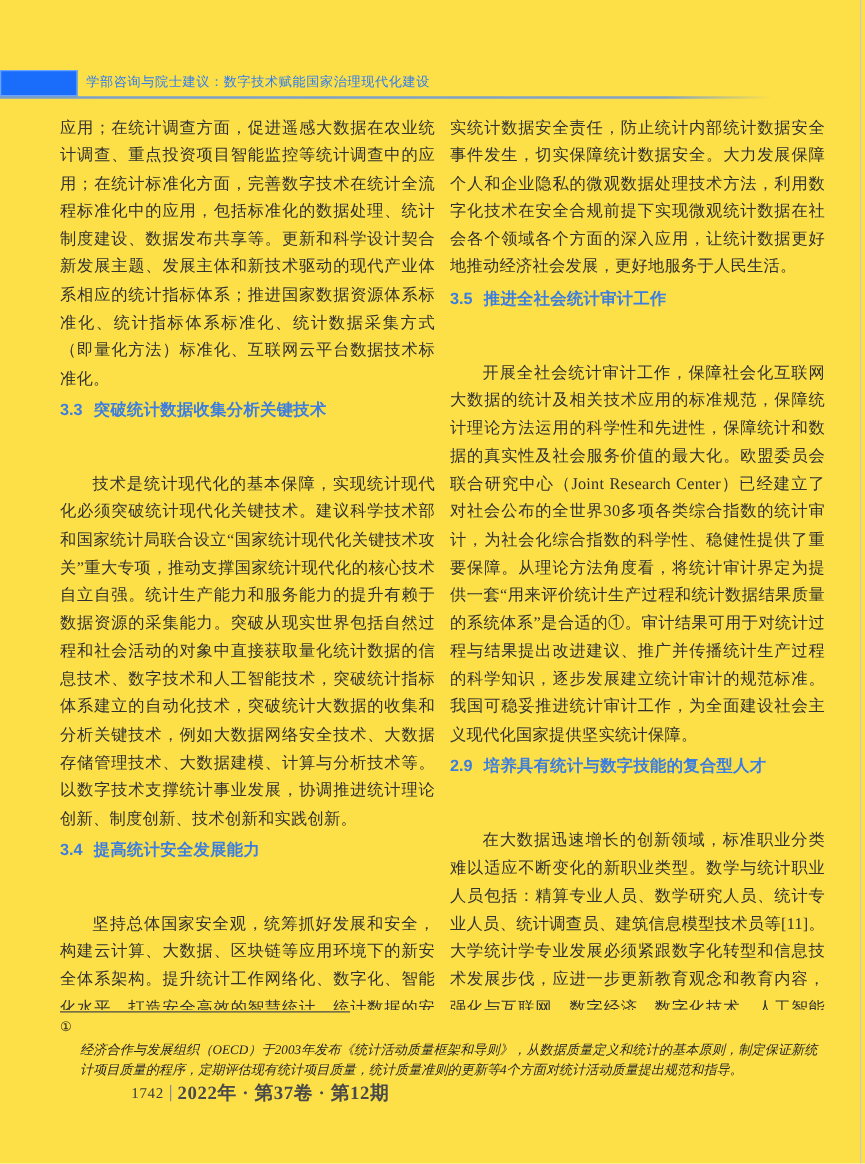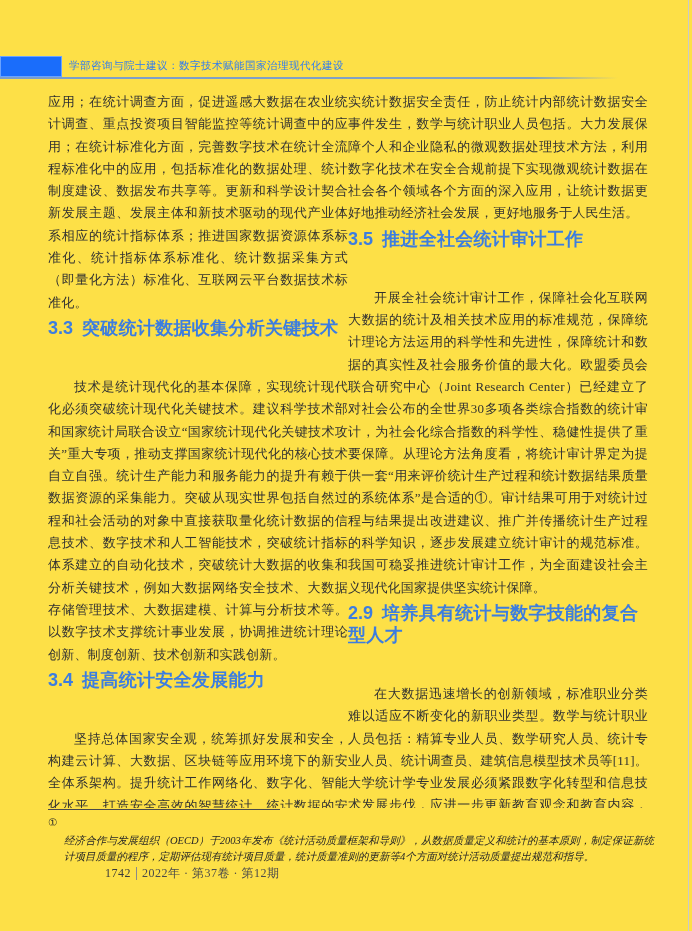--- a/index.html
+++ b/index.html
@@ -8,38 +8,38 @@
     font-family:"Liberation Serif","DejaVu Serif",serif;overflow:hidden;
   }
   .page-edge-right{position:absolute;top:0;bottom:0;right:3px;width:1px;background:#c9c9c9;}
   
   .header{position:absolute;left:0;top:55px;height:22px;display:flex;align-items:center;}
   .hblock{width:62px;height:21px;background:#1a6dfb;border:1px solid #6aa3ff;box-sizing:border-box;margin-right:7px;}
   .htext{font-family:"Liberation Sans","DejaVu Sans",sans-serif;font-size:10.5px;color:#2f7bf0;letter-spacing:.5px;white-space:nowrap;}
   .hline{position:absolute;left:0;top:77px;width:618px;height:2px;
     background:linear-gradient(to right,rgba(80,136,246,.75) 0%,rgba(80,136,246,.7) 86%,rgba(80,136,246,0) 100%);}
   
-  .columns{position:absolute;left:48px;top:91px;width:612px;height:717px;display:flex;overflow:hidden;}
+  .columns{position:absolute;left:48px;top:91px;width:612px;height:717px;display:flex;gap:12px;overflow:hidden;}
   .col{width:300px;font-size:13px;line-height:22.3px;text-align:justify;color:#313131;letter-spacing:.2px;}
   .col p{margin:0;}
   p.indent{text-indent:2em;margin-top:37px;}
-  .sec{margin:3px 0 2px 0;font-size:18px;line-height:22px;color:#3c7de0;font-weight:bold;
+  .sec{margin:3px 0 2px 0;font-size:13px;line-height:22px;color:#3c7de0;font-weight:bold;
     font-family:"Liberation Sans","DejaVu Sans",sans-serif;letter-spacing:.3px;text-align:left;}
   .sec .num{margin-right:9px;letter-spacing:0;}
   
   .footnote{position:absolute;left:48px;top:809px;width:606px;}
   .fn-rule{width:232px;border-top:1.5px solid #4a4a4a;margin:0 0 5px 0;}
   .fn-body{display:flex;font-size:10.5px;line-height:15.5px;color:#262626;font-style:italic;text-align:justify;}
   .fn-marker{flex:0 0 16px;font-style:normal;}
   .fn-text{flex:1;margin-top:18px;}
   
   .footer{position:absolute;left:64px;top:865px;display:flex;align-items:center;color:#3a3a3a;}
   .footer .pg{font-size:12px;letter-spacing:.5px;margin-left:41px;}
   .footer .bar{width:1px;height:13px;background:#8a8a8a;margin:0 5px;}
-  .footer .issue{font-size:12px;letter-spacing:.5px;color:#4a4a4a;}
+  .footer .issue{font-size:15px;letter-spacing:.5px;color:#4a4a4a;font-weight:bold;}
 </style>
 </head>
 <body>
 
 <div class="page">
 
   <div class="header">
     <span class="hblock"></span>
     <span class="htext">学部咨询与院士建议：数字技术赋能国家治理现代化建设</span>
   </div>
@@ -49,21 +49,21 @@
 
     <div class="col">
       <p>应用；在统计调查方面，促进遥感大数据在农业统计调查、重点投资项目智能监控等统计调查中的应用；在统计标准化方面，完善数字技术在统计全流程标准化中的应用，包括标准化的数据处理、统计制度建设、数据发布共享等。更新和科学设计契合新发展主题、发展主体和新技术驱动的现代产业体系相应的统计指标体系；推进国家数据资源体系标准化、统计指标体系标准化、统计数据采集方式（即量化方法）标准化、互联网云平台数据技术标准化。</p>
       <h3 class="sec"><span class="num">3.3</span><span>突破统计数据收集分析关键技术</span></h3>
       <p class="indent">技术是统计现代化的基本保障，实现统计现代化必须突破统计现代化关键技术。建议科学技术部和国家统计局联合设立“国家统计现代化关键技术攻关”重大专项，推动支撑国家统计现代化的核心技术自立自强。统计生产能力和服务能力的提升有赖于数据资源的采集能力。突破从现实世界包括自然过程和社会活动的对象中直接获取量化统计数据的信息技术、数字技术和人工智能技术，突破统计指标体系建立的自动化技术，突破统计大数据的收集和分析关键技术，例如大数据网络安全技术、大数据存储管理技术、大数据建模、计算与分析技术等。以数字技术支撑统计事业发展，协调推进统计理论创新、制度创新、技术创新和实践创新。</p>
       <h3 class="sec"><span class="num">3.4</span><span>提高统计安全发展能力</span></h3>
       <p class="indent">坚持总体国家安全观，统筹抓好发展和安全，构建云计算、大数据、区块链等应用环境下的新安全体系架构。提升统计工作网络化、数字化、智能化水平，打造安全高效的智慧统计。统计数据的安全性是统计工作的关键，提升统计系统的网络安全防护能力，完善身份认证、访问控制、信息流控制等网络应用安全防护系统，提高统计信息系统对病毒入侵的防范能力，保证信息化设备与网络的安全稳定运行。落</p>
     </div>
 
     <div class="col">
-      <p>实统计数据安全责任，防止统计内部统计数据安全事件发生，数学与统计职业人员包括。大力发展保障个人和企业隐私的微观数据处理技术方法，利用数字化技术在安全合规前提下实现微观统计数据在社会各个领域各个方面的深入应用，让统计数据更好地推动经济社会发展，更好地服务于人民生活。</p>
+      <p>实统计数据安全责任，防止统计内部统计数据安全事件发生，切实保障统计数据安全。大力发展保障个人和企业隐私的微观数据处理技术方法，利用数字化技术在安全合规前提下实现微观统计数据在社会各个领域各个方面的深入应用，让统计数据更好地推动经济社会发展，更好地服务于人民生活。</p>
       <h3 class="sec"><span class="num">3.5</span><span>推进全社会统计审计工作</span></h3>
       <p class="indent">开展全社会统计审计工作，保障社会化互联网大数据的统计及相关技术应用的标准规范，保障统计理论方法运用的科学性和先进性，保障统计和数据的真实性及社会服务价值的最大化。欧盟委员会联合研究中心（Joint Research Center）已经建立了对社会公布的全世界30多项各类综合指数的统计审计，为社会化综合指数的科学性、稳健性提供了重要保障。从理论方法角度看，将统计审计界定为提供一套“用来评价统计生产过程和统计数据结果质量的系统体系”是合适的①。审计结果可用于对统计过程与结果提出改进建议、推广并传播统计生产过程的科学知识，逐步发展建立统计审计的规范标准。我国可稳妥推进统计审计工作，为全面建设社会主义现代化国家提供坚实统计保障。</p>
       <h3 class="sec"><span class="num">2.9</span><span>培养具有统计与数字技能的复合型人才</span></h3>
       <p class="indent">在大数据迅速增长的创新领域，标准职业分类难以适应不断变化的新职业类型。数学与统计职业人员包括：精算专业人员、数学研究人员、统计专业人员、统计调查员、建筑信息模型技术员等[11]。大学统计学专业发展必须紧跟数字化转型和信息技术发展步伐，应进一步更新教育观念和教育内容，强化与互联网、数字经济、数字化技术、人工智能技术等的紧密结合，着力推进与现代化统计体系相适应的教育。要大力培养既具有统计科学思维、数据化思想、数字化能力，又熟悉政府部门工作的复合型人才，建设高素</p>
     </div>
 
   </div>
 
   <div class="footnote">
     <div class="fn-rule"></div>

